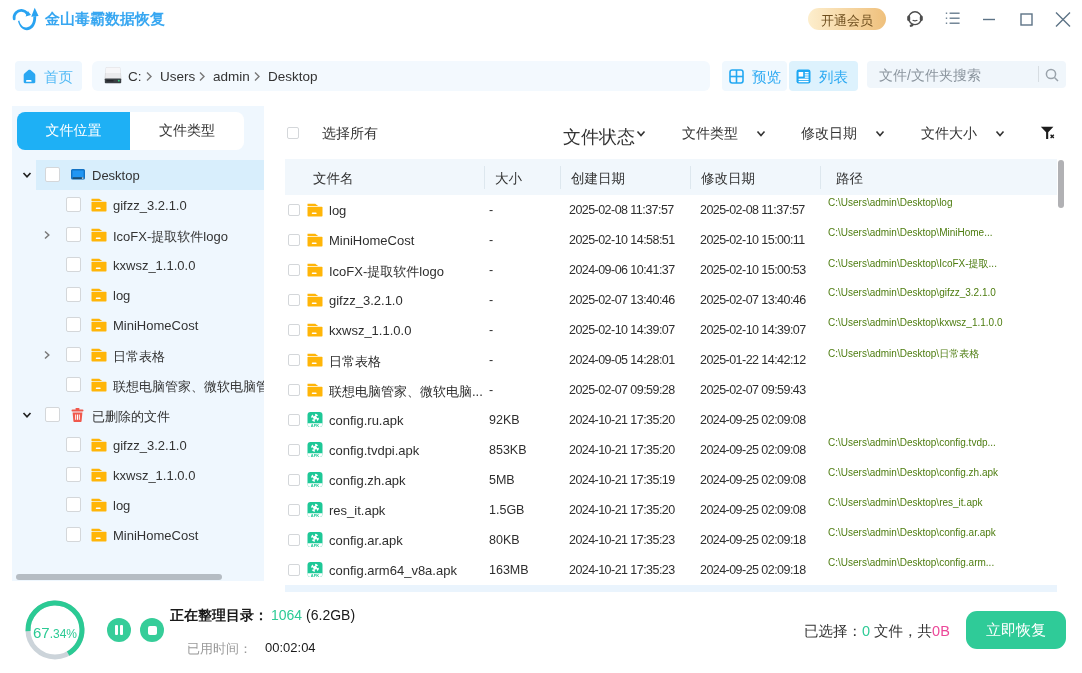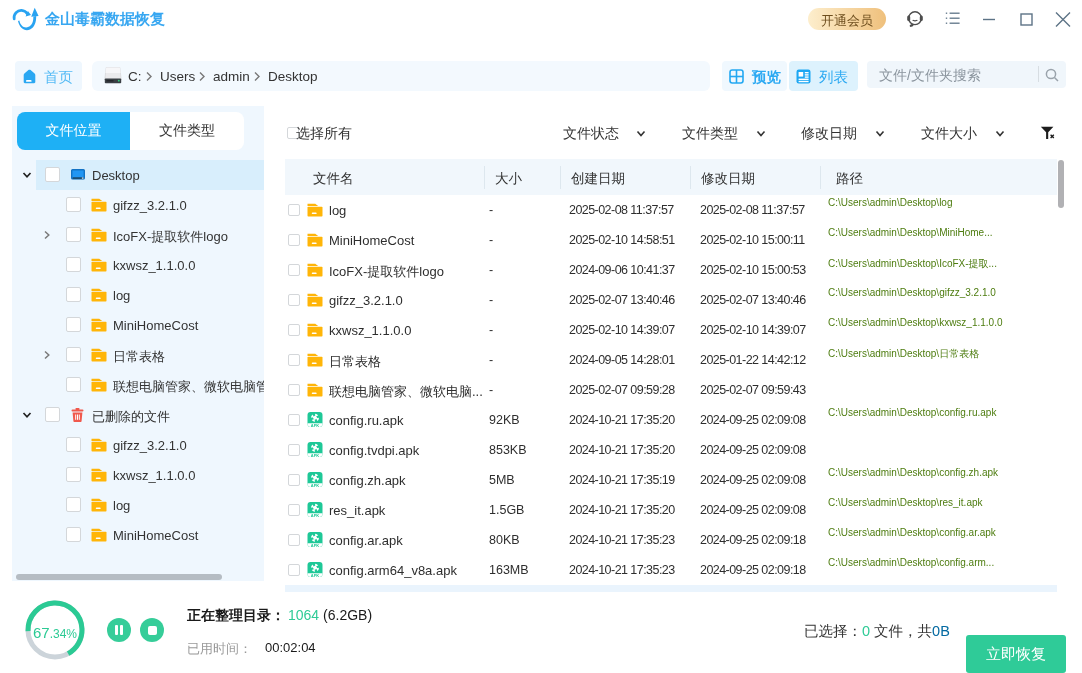--- a/index.html
+++ b/index.html
@@ -96,21 +96,21 @@
       <path d="M2 1.5 L6 5.5 L2 9.5" fill="none" stroke="#777" stroke-width="1.4"></path>
     </svg>
   <div class="abs" style="left:268px;top:21px;font-size:13.5px;color:#333;">Desktop</div>
 
   <div class="abs" style="left:722px;top:13px;width:65px;height:30px;background:#f0f8fe;border-radius:4px;"></div>
   <svg class="abs" style="left:729px;top:21px;" width="15" height="15" viewBox="0 0 15 15">
     <rect x="1" y="1" width="13" height="13" rx="2.2" fill="none" stroke="#23a8f2" stroke-width="1.6"></rect>
     <line x1="7.5" y1="1" x2="7.5" y2="14" stroke="#23a8f2" stroke-width="1.6"></line>
     <line x1="1" y1="7.5" x2="14" y2="7.5" stroke="#23a8f2" stroke-width="1.6"></line>
   </svg>
-  <div class="abs" style="left:752px;top:20px;font-size:14.5px;color:#2ca9f2;font-weight:bold;">预览</div>
+  <div class="abs" style="left:752px;top:20px;font-size:14.5px;color:#2ca9f2;">预览</div>
 
   <div class="abs" style="left:789px;top:13px;width:69px;height:30px;background:#ddf2fd;border-radius:4px;"></div>
   <svg class="abs" style="left:796px;top:21px;" width="15" height="15" viewBox="0 0 15 15">
     <rect x="0.5" y="0.5" width="14" height="14" rx="2.2" fill="#1da7f3"></rect>
     <rect x="2.6" y="3" width="4.6" height="4.6" fill="#fff"></rect>
     <rect x="8.8" y="3" width="3.8" height="1.4" fill="#fff"></rect>
     <rect x="8.8" y="5.2" width="3.8" height="1.4" fill="#fff"></rect>
     <rect x="8.8" y="7.4" width="3.8" height="1.4" fill="#fff"></rect>
     <rect x="2.6" y="9.6" width="10" height="1.4" fill="#fff"></rect>
     <rect x="2.6" y="11.8" width="10" height="1.4" fill="#fff"></rect>
@@ -268,22 +268,22 @@
   <rect x="4.8" y="9.6" width="4.8" height="1.5" rx="0.7" fill="#fff"></rect>
 </svg>
       <div class="tree-text" style="left:101px;">MiniHomeCost</div>
     </div>
   </div>
 
 <div class="abs" style="left:16px;top:574px;width:206px;height:6px;background:#b5bcc3;border-radius:3px;"></div>
 
 <div id="filter-row">
   <div class="cb" style="left:287px;top:127px;width:12px;height:12px;"></div>
-  <div class="abs" style="left:296px;top:125px;font-size:14px;color:#333;">选择所有</div>
-  <div class="abs" style="left:563px;top:125px;font-size:14px;color:#333;">文件状态</div>
+  <div class="abs" style="left:322px;top:125px;font-size:14px;color:#333;">选择所有</div>
+  <div class="abs" style="left:563px;top:125px;font-size:18px;color:#333;">文件状态</div>
   <svg class="abs" style="left:636px;top:130px;" width="10" height="8" viewBox="0 0 10 8">
       <path d="M1.5 1.5 L5 5.5 L8.5 1.5" fill="none" stroke="#333" stroke-width="1.6"></path>
     </svg>
   <div class="abs" style="left:682px;top:125px;font-size:14px;color:#333;">文件类型</div>
   <svg class="abs" style="left:756px;top:130px;" width="10" height="8" viewBox="0 0 10 8">
       <path d="M1.5 1.5 L5 5.5 L8.5 1.5" fill="none" stroke="#333" stroke-width="1.6"></path>
     </svg>
   <div class="abs" style="left:801px;top:125px;font-size:14px;color:#333;">修改日期</div>
   <svg class="abs" style="left:875px;top:130px;" width="10" height="8" viewBox="0 0 10 8">
       <path d="M1.5 1.5 L5 5.5 L8.5 1.5" fill="none" stroke="#333" stroke-width="1.6"></path>
@@ -411,40 +411,40 @@
     <path d="M-0.9 -3.9 A3.9 3.9 0 0 1 2.7 -2.95 L0.4 -1.3 Z" transform="rotate(90)"></path>
     <path d="M-0.9 -3.9 A3.9 3.9 0 0 1 2.7 -2.95 L0.4 -1.3 Z" transform="rotate(180)"></path>
     <path d="M-0.9 -3.9 A3.9 3.9 0 0 1 2.7 -2.95 L0.4 -1.3 Z" transform="rotate(270)"></path>
     <rect x="-1.75" y="-1.75" width="3.5" height="3.5" transform="rotate(45)"></rect>
   </g>
 </svg>
       <div class="rname">config.ru.apk</div>
       <div class="rsize">92KB</div>
       <div class="rdate1">2024-10-21 17:35:20</div>
       <div class="rdate2">2024-09-25 02:09:08</div>
-      <div class="rpath">C:\Users\admin\Desktop\config.ru.apk</div>
     </div>
     <div class="row" style="top:435px;">
       <div class="cb" style="left:2px;top:9px;width:12px;height:12px;"></div>
       <svg class="abs" style="left:21px;top:7px;" width="16" height="15" viewBox="0 0 16 15">
   <rect x="0.5" y="0" width="15" height="15" rx="3" fill="#1ec897"></rect>
   <path d="M0.5 11.2 L15.5 11.2 L15.5 12 C15.5 13.66 14.16 15 12.5 15 L3.5 15 C1.84 15 0.5 13.66 0.5 12 Z" fill="#fff"></path>
   <text x="8" y="14.5" font-size="4" font-weight="bold" fill="#1ec897" text-anchor="middle" font-family="Liberation Sans">APK</text>
   <g transform="translate(8 5.7) rotate(12)" fill="#fff">
     <path d="M-0.9 -3.9 A3.9 3.9 0 0 1 2.7 -2.95 L0.4 -1.3 Z"></path>
     <path d="M-0.9 -3.9 A3.9 3.9 0 0 1 2.7 -2.95 L0.4 -1.3 Z" transform="rotate(90)"></path>
     <path d="M-0.9 -3.9 A3.9 3.9 0 0 1 2.7 -2.95 L0.4 -1.3 Z" transform="rotate(180)"></path>
     <path d="M-0.9 -3.9 A3.9 3.9 0 0 1 2.7 -2.95 L0.4 -1.3 Z" transform="rotate(270)"></path>
     <rect x="-1.75" y="-1.75" width="3.5" height="3.5" transform="rotate(45)"></rect>
   </g>
 </svg>
       <div class="rname">config.tvdpi.apk</div>
       <div class="rsize">853KB</div>
       <div class="rdate1">2024-10-21 17:35:20</div>
       <div class="rdate2">2024-09-25 02:09:08</div>
+      <div class="rpath">C:\Users\admin\Desktop\config.tvdp...</div>
     </div>
     <div class="row" style="top:465px;">
       <div class="cb" style="left:2px;top:9px;width:12px;height:12px;"></div>
       <svg class="abs" style="left:21px;top:7px;" width="16" height="15" viewBox="0 0 16 15">
   <rect x="0.5" y="0" width="15" height="15" rx="3" fill="#1ec897"></rect>
   <path d="M0.5 11.2 L15.5 11.2 L15.5 12 C15.5 13.66 14.16 15 12.5 15 L3.5 15 C1.84 15 0.5 13.66 0.5 12 Z" fill="#fff"></path>
   <text x="8" y="14.5" font-size="4" font-weight="bold" fill="#1ec897" text-anchor="middle" font-family="Liberation Sans">APK</text>
   <g transform="translate(8 5.7) rotate(12)" fill="#fff">
     <path d="M-0.9 -3.9 A3.9 3.9 0 0 1 2.7 -2.95 L0.4 -1.3 Z"></path>
     <path d="M-0.9 -3.9 A3.9 3.9 0 0 1 2.7 -2.95 L0.4 -1.3 Z" transform="rotate(90)"></path>
@@ -533,22 +533,22 @@
   <div class="abs" style="left:25px;top:8px;width:60px;height:60px;text-align:center;line-height:65px;white-space:nowrap;">
     <span style="font-size:15px;color:#2bca94;">67</span><span style="font-size:12px;color:#2bca94;">.34%</span>
   </div>
   <div class="abs" style="left:107px;top:26px;width:24px;height:24px;border-radius:50%;background:#36cd99;">
     <div class="abs" style="left:8px;top:7px;width:2.6px;height:10px;background:#fff;border-radius:1px;"></div>
     <div class="abs" style="left:13.4px;top:7px;width:2.6px;height:10px;background:#fff;border-radius:1px;"></div>
   </div>
   <div class="abs" style="left:140px;top:26px;width:24px;height:24px;border-radius:50%;background:#36cd99;">
     <div class="abs" style="left:7.5px;top:7.5px;width:9px;height:9px;background:#fff;border-radius:2px;"></div>
   </div>
-  <div class="abs" style="left:187px;top:15px;font-size:14px;color:#1a1a1a;">
+  <div class="abs" style="left:170px;top:15px;font-size:14px;color:#1a1a1a;">
     <span style="font-weight:700;">正在整理目录：</span><span style="color:#2ecb96;margin-left:3px;">1064</span> (6.2GB)
   </div>
   <div class="abs" style="left:187px;top:48px;font-size:13px;color:#999;">已用时间：</div>
   <div class="abs" style="left:265px;top:48px;font-size:13px;color:#1a1a1a;">00:02:04</div>
-  <div class="abs" style="left:804px;top:30px;font-size:14.5px;color:#333;">已选择：<span style="color:#2ecb96;">0</span> 文件，共<span style="color:#0369a1;">0B</span></div>
-  <div class="abs" style="left:966px;top:19px;width:100px;height:38px;background:#2fcb98;border-radius:3px;margin-top:24px;">
+  <div class="abs" style="left:804px;top:30px;font-size:14.5px;color:#333;">已选择：<span style="color:#2ecb96;">0</span> 文件，共<span style="color:#ec4899;">0B</span></div>
+  <div class="abs" style="left:966px;top:19px;width:100px;height:38px;background:#2fcb98;border-radius:11px;">
     <div class="abs" style="left:0;top:10px;width:100px;text-align:center;font-size:15px;color:#fff;">立即恢复</div>
   </div>
 </div>
 
 </body></html>

